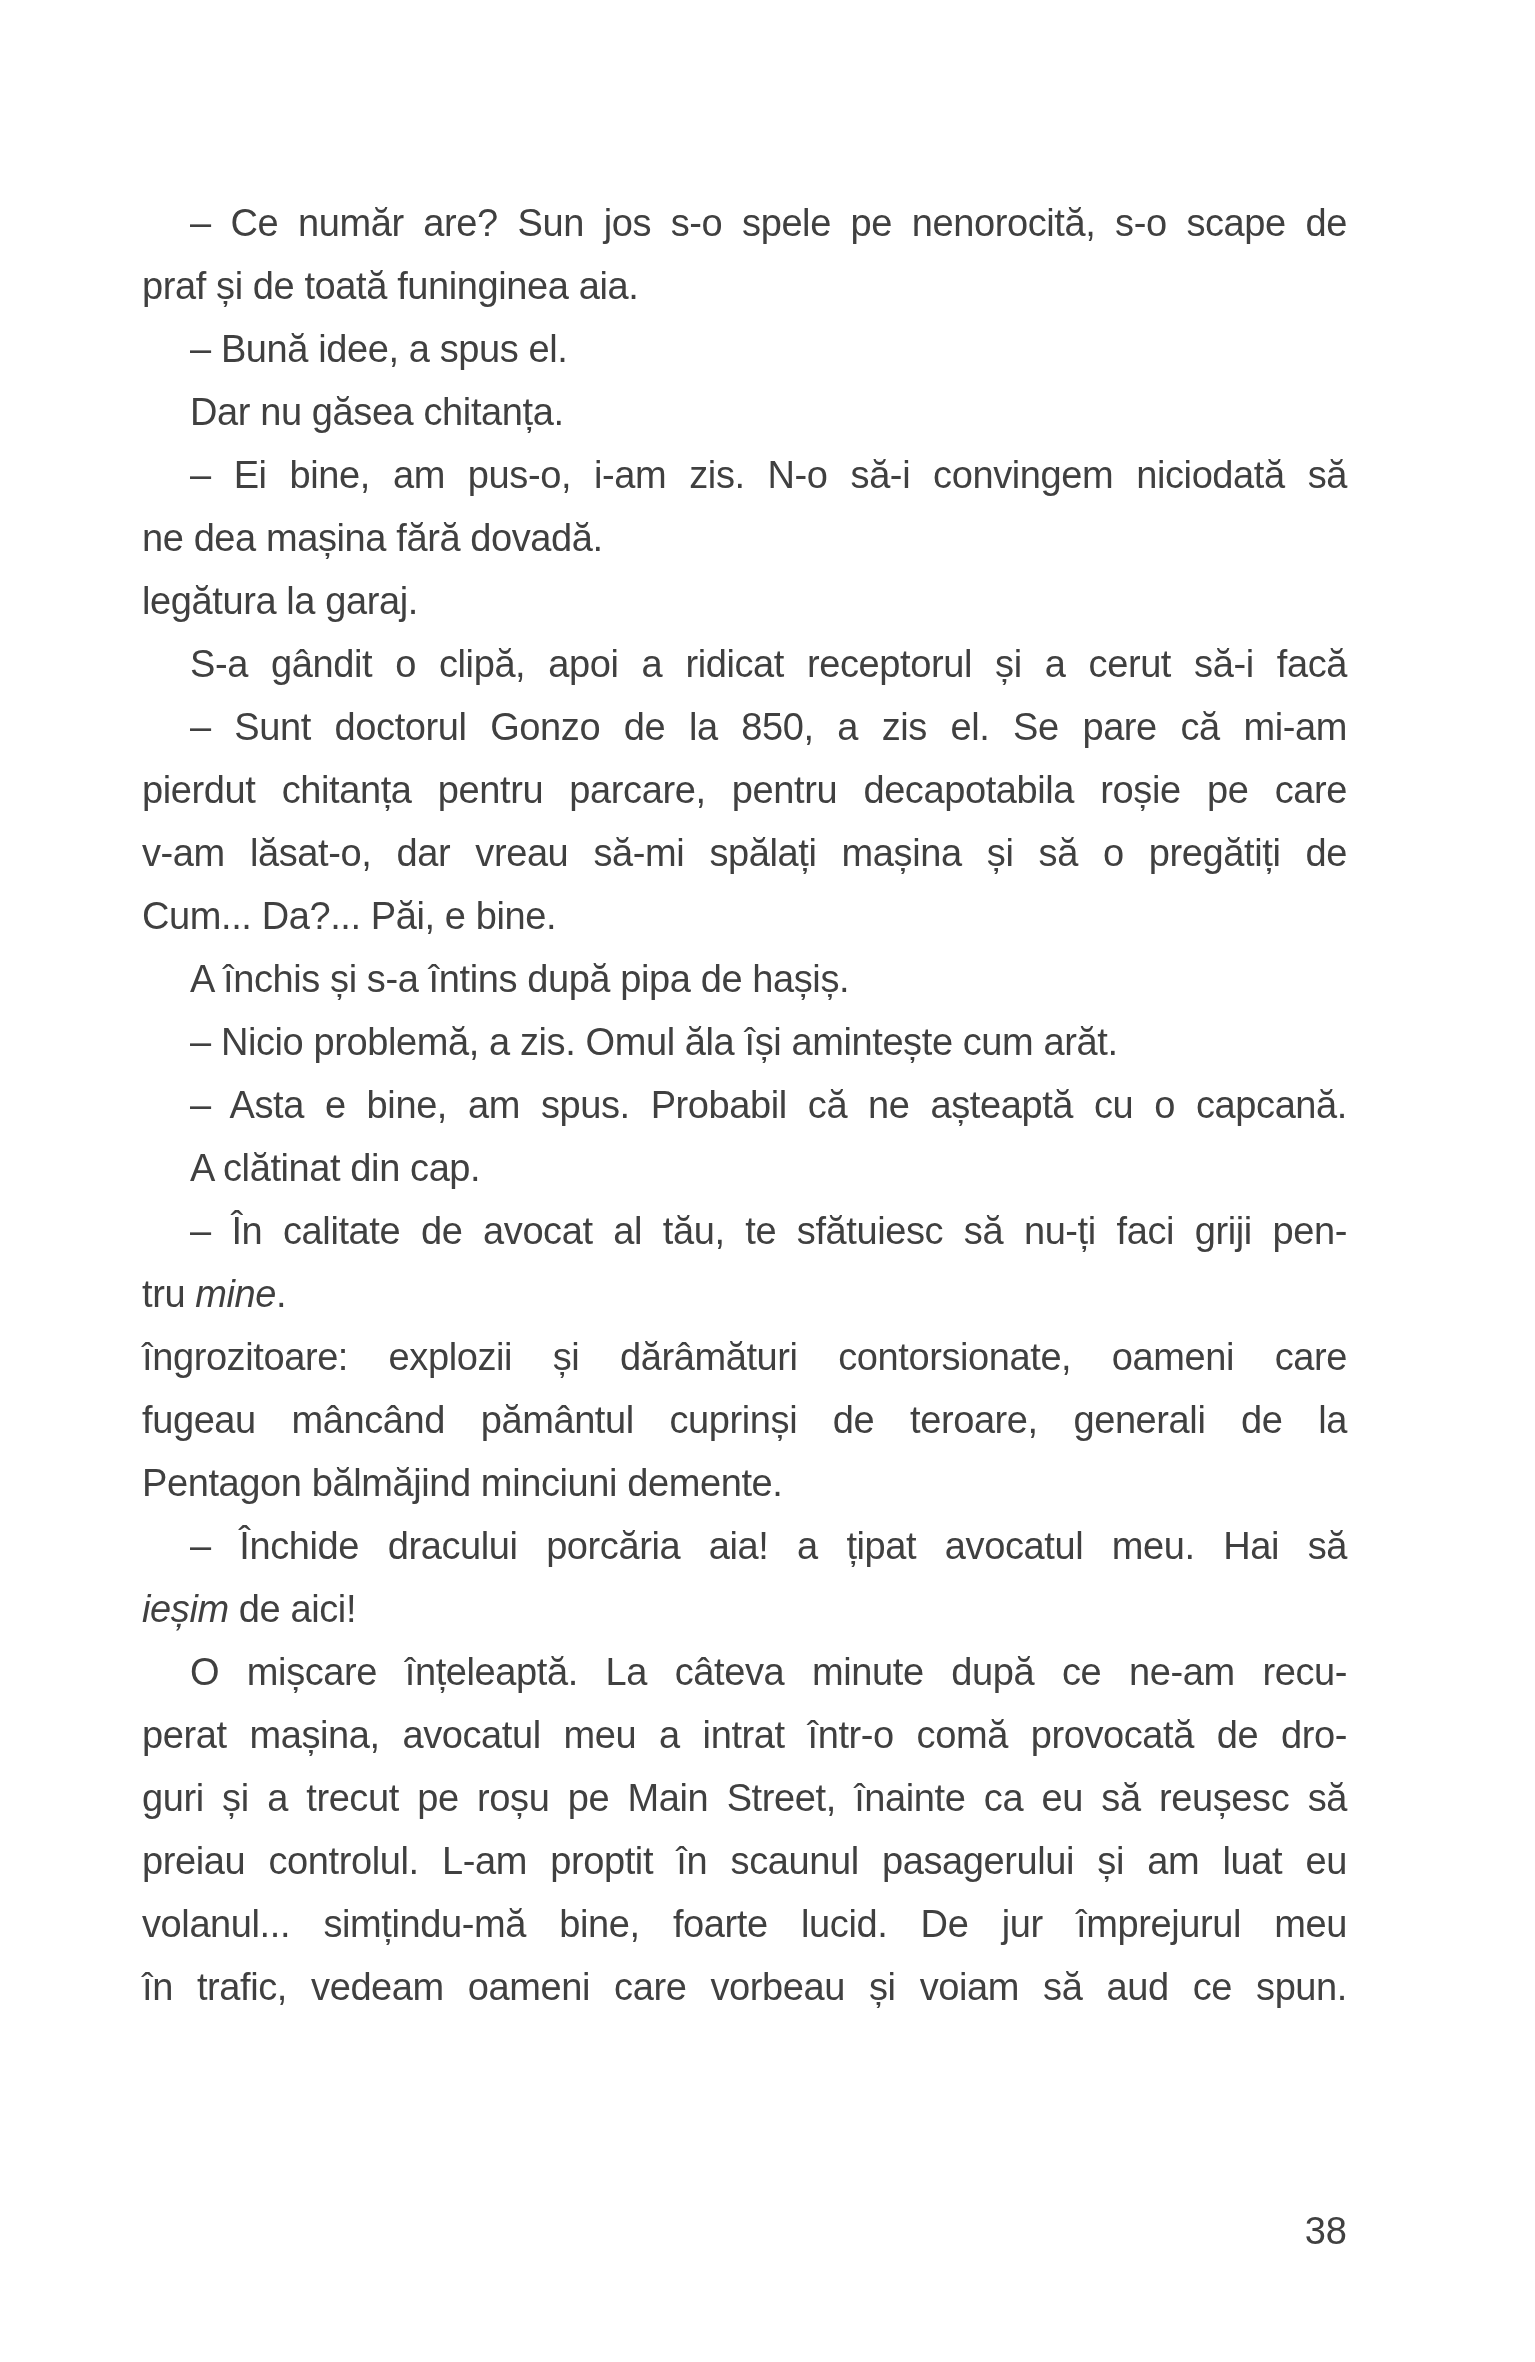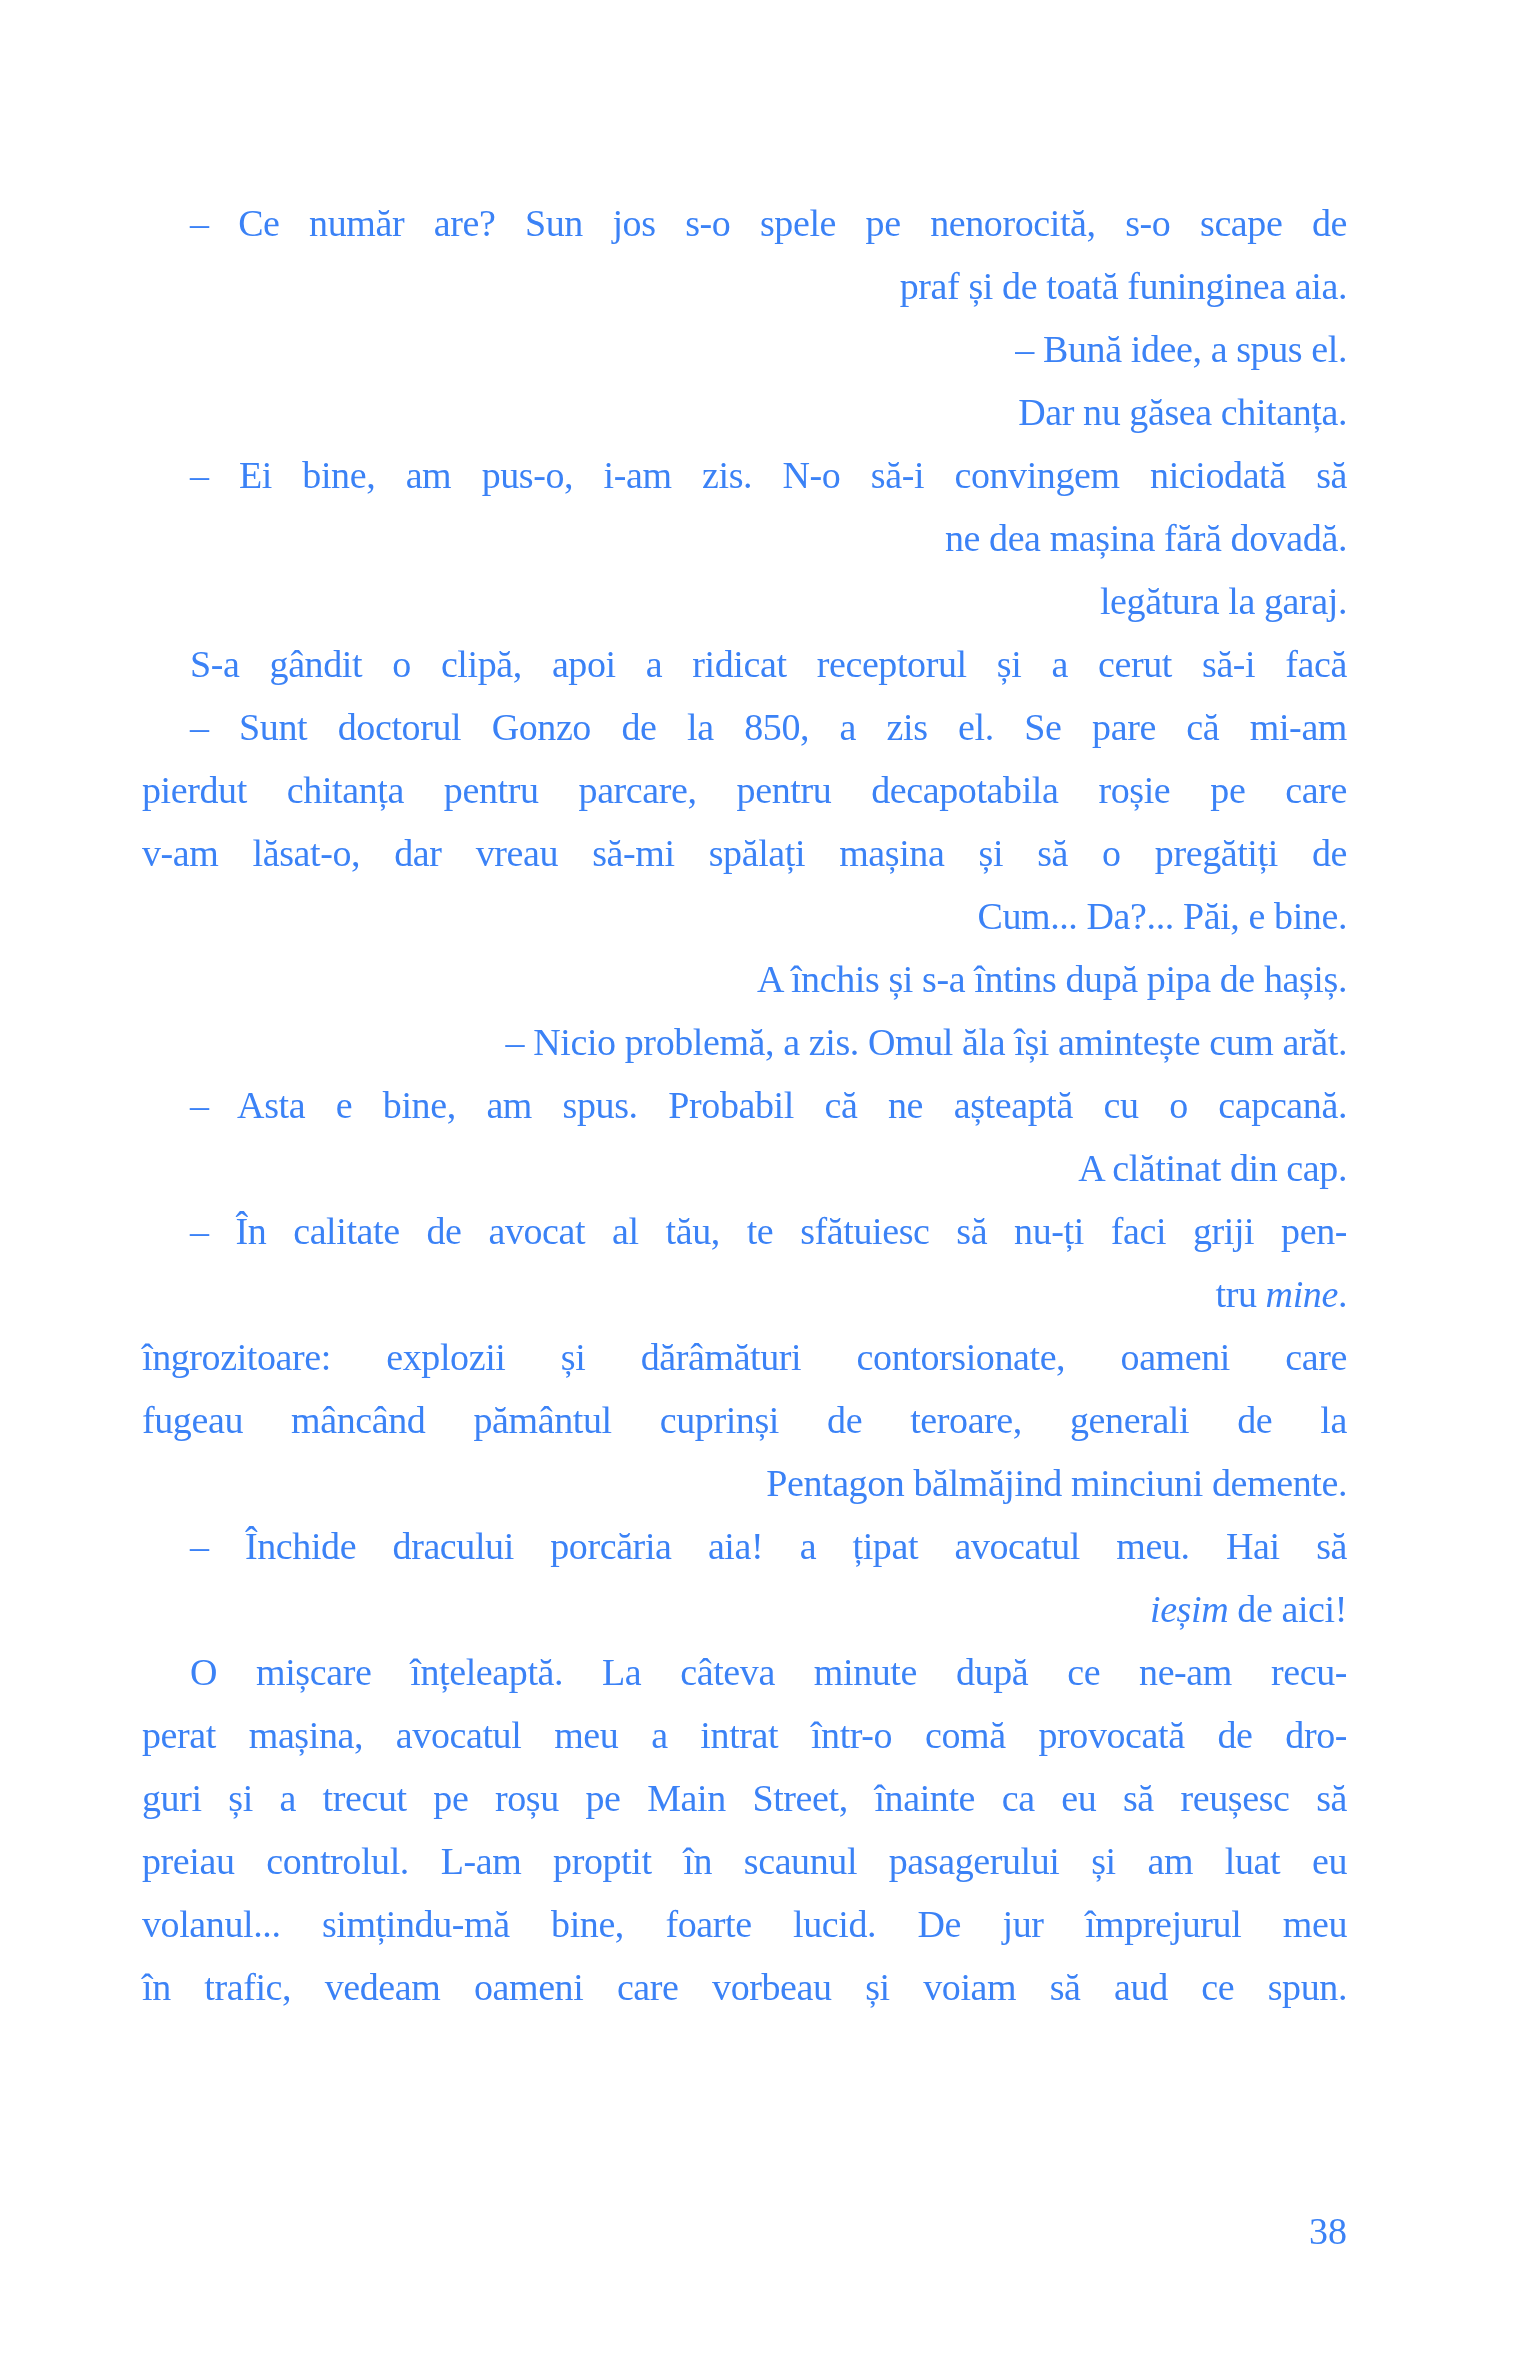--- a/index.html
+++ b/index.html
@@ -6,34 +6,34 @@
     margin: 0;
     padding: 0;
     background: #ffffff;
   }
   .page {
     position: relative;
     width: 1535px;
     height: 2362px;
     background: #ffffff;
     overflow: hidden;
-    font-family: Liberation Serif, serif;
-    color: #3b82f6;
+    font-family: Liberation Sans, sans-serif;
+    color: #404040;
   }
   .text-block {
     position: absolute;
     left: 142px;
     top: 192px;
     width: 1205px;
     font-size: 38px;
     line-height: 63px;
     letter-spacing: -0.4px;
   }
   .line {
-    text-align: right;
+    text-align: left;
     white-space: normal;
   }
   .line.just {
     text-align: justify;
     text-align-last: justify;
   }
   .line.indent {
     padding-left: 48px;
   }
   .it {

